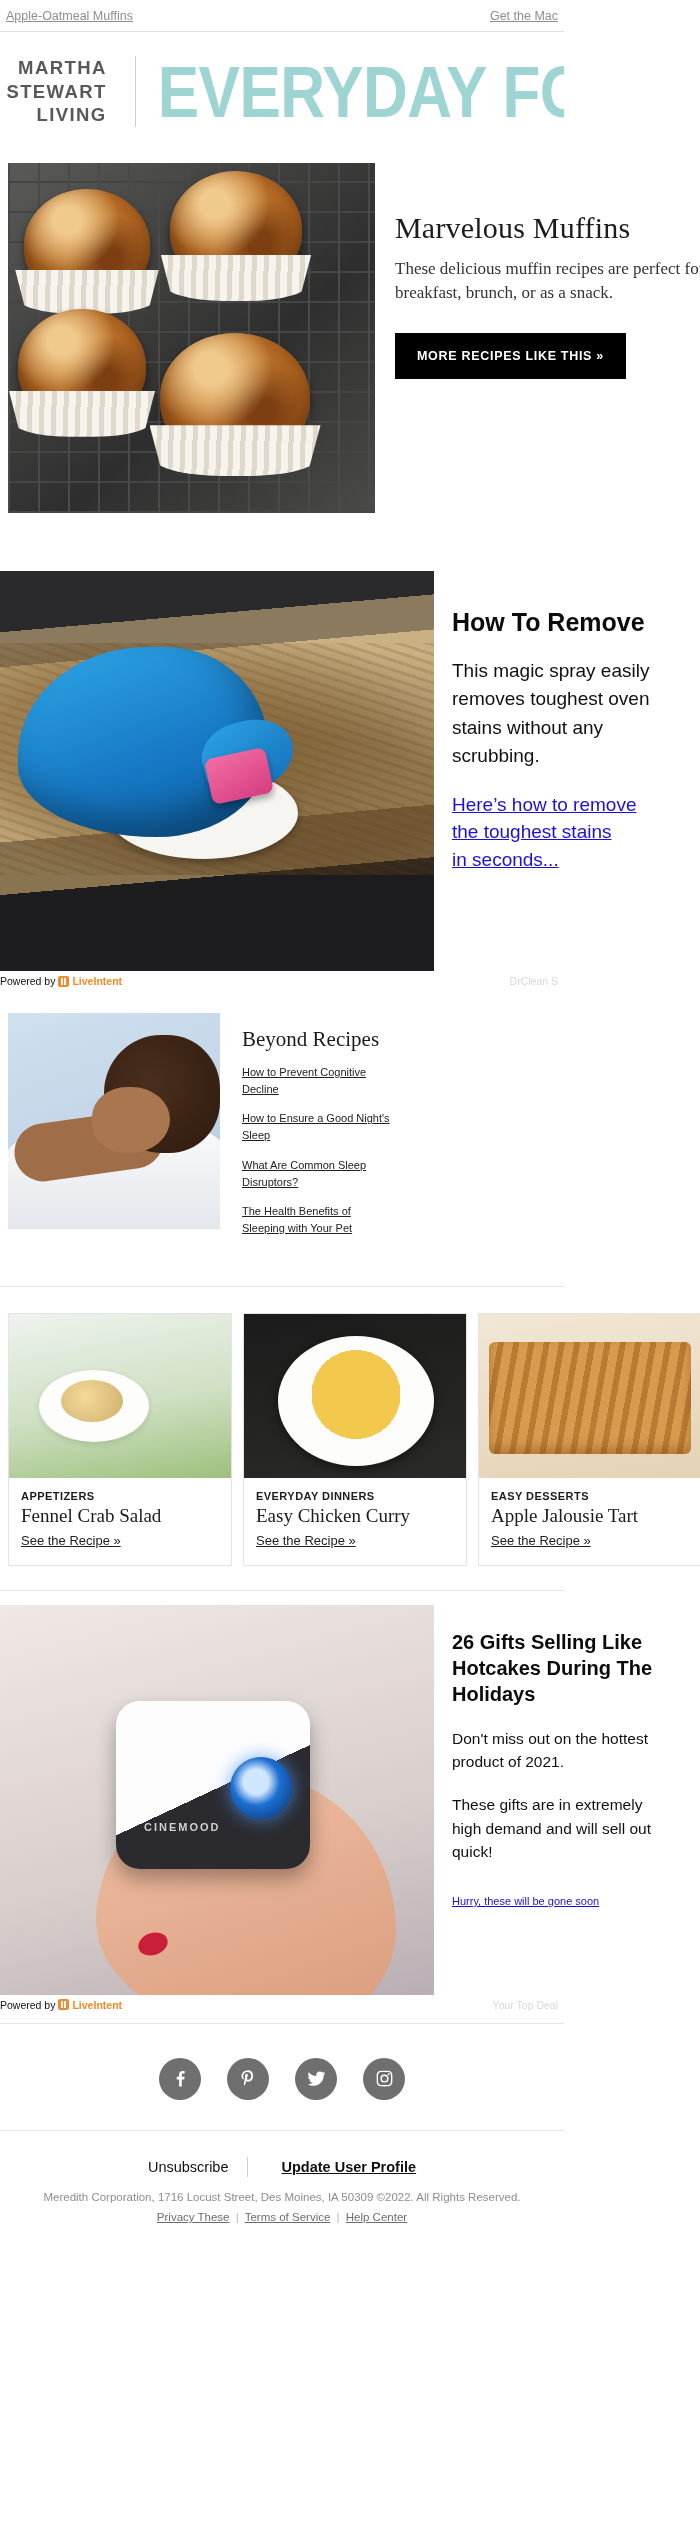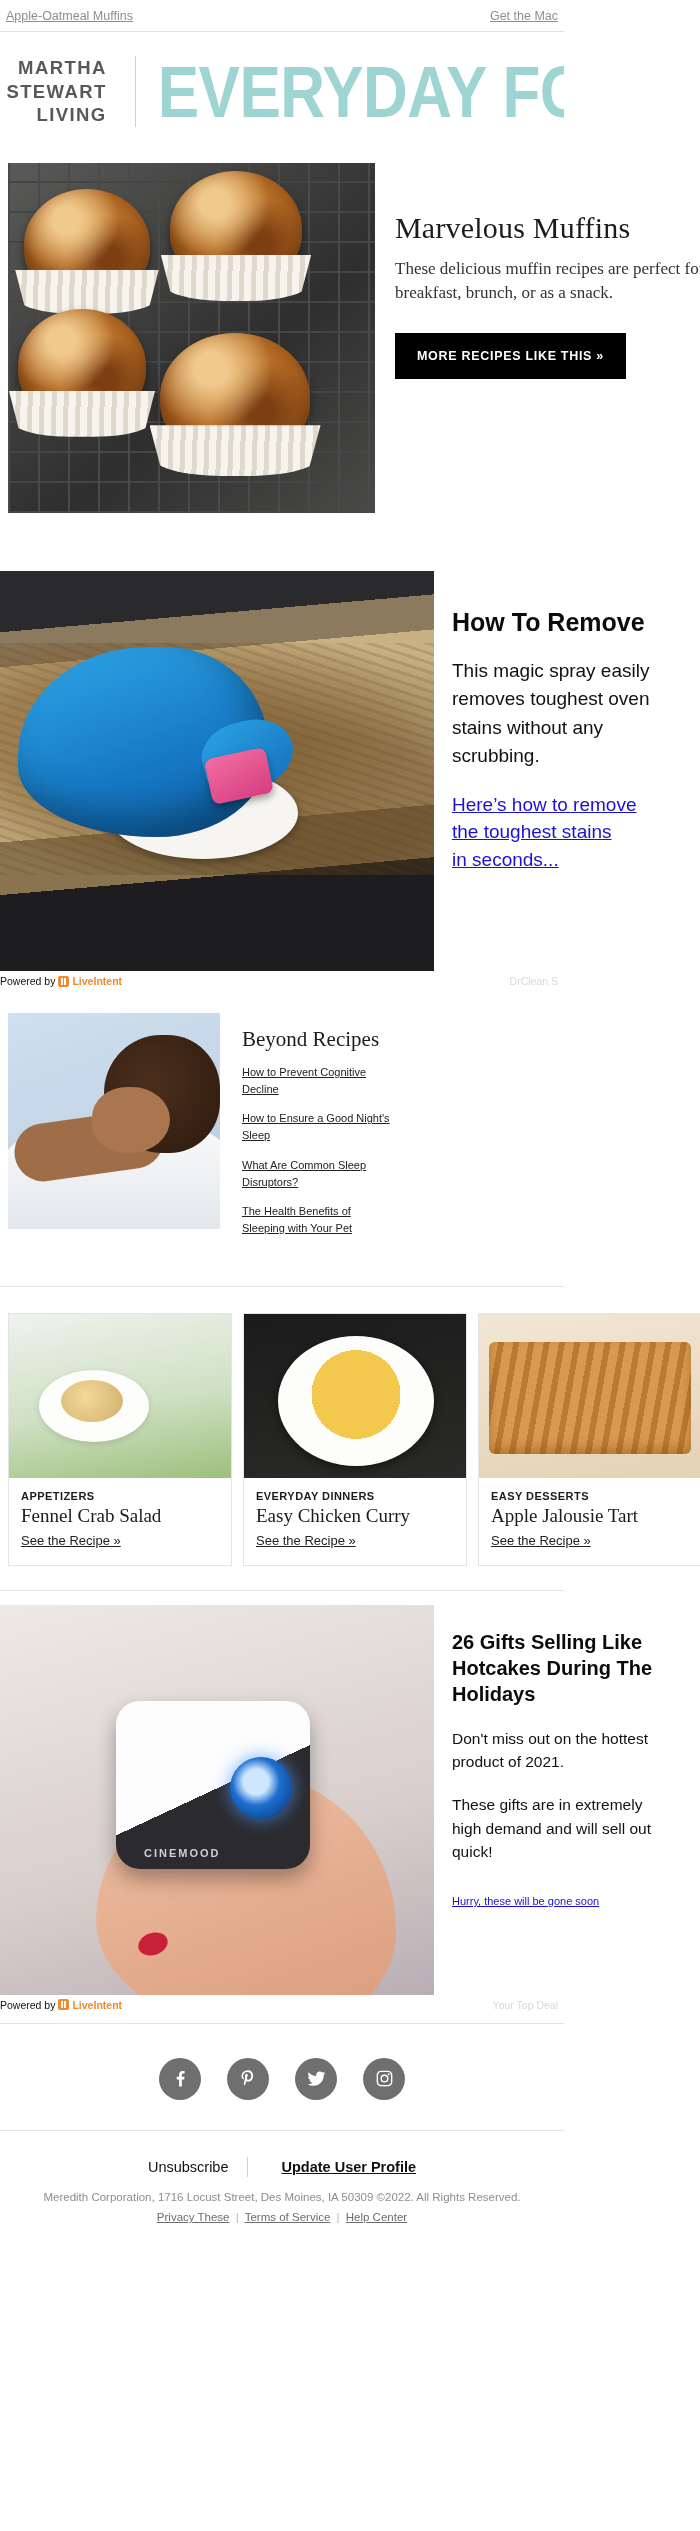--- a/index.html
+++ b/index.html
@@ -344,21 +344,21 @@
     border-radius: 24px;
     box-shadow: 0 10px 20px rgba(0,0,0,.32);
   }
   .lens {
     position:absolute; right: 18px; top: 56px; width: 62px; height: 62px;
     background: radial-gradient(circle at 42% 40%, #cfe6ff 0 24%, #1d6fd0 46%, #06306b 100%);
     border-radius: 50%;
     box-shadow: 0 0 18px rgba(80,150,255,.75);
   }
   .pbrand {
-    position:absolute; left: 28px; bottom: 10px;
+    position:absolute; left: 28px; bottom: 36px;
     font-size: 11px; letter-spacing: 2px; color: #cfcfd4; font-weight: bold; text-align: right;
   }
   .ad2-text { flex:1 1 auto; min-width:0; padding: 24px 0 0 18px; white-space: nowrap; }
   .ad2-h { font-size: 20px; font-weight: bold; color:#0b0b0b; line-height: 1.3; }
   .ad2-h span { display:block; }
   .ad2-p { font-size: 15.5px; color:#111; line-height:1.5; margin-top: 20px; }
   .ad2-p span { display:block; }
   .ad2-link { display:block; margin-top: 32px; font-size:11px; color:#1a11d6; text-decoration: underline; }
 
   

